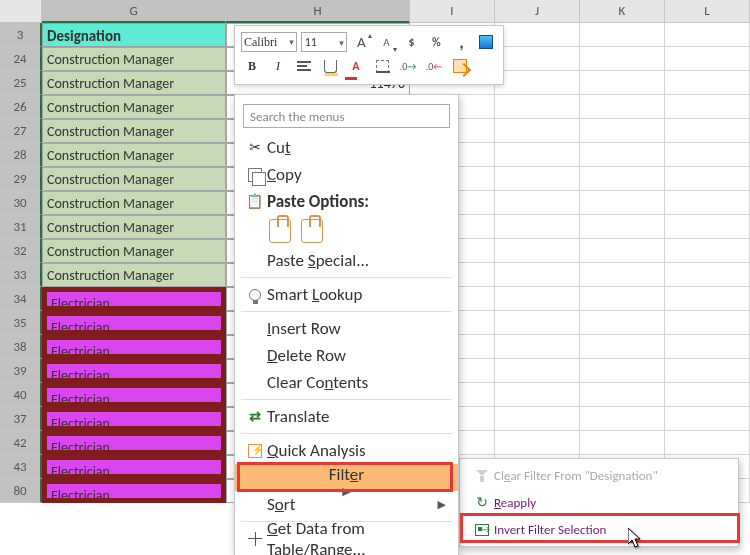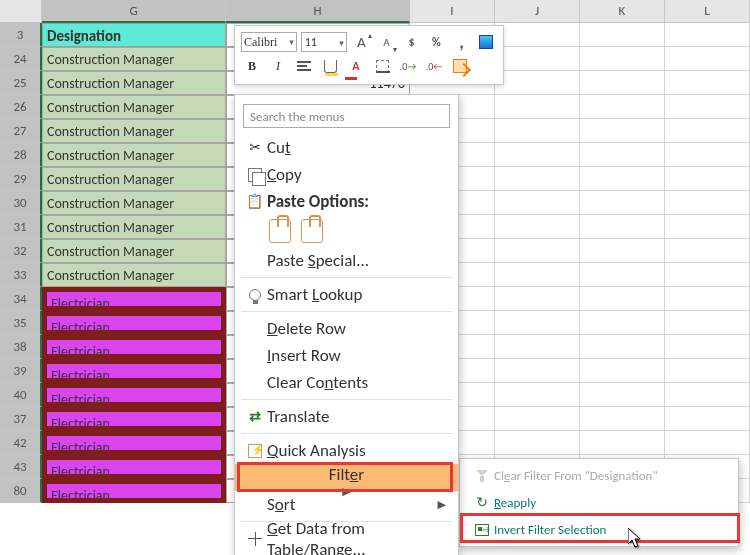--- a/index.html
+++ b/index.html
@@ -69,21 +69,21 @@
   .po-row { display:flex; gap:10px; padding:4px 0 4px 34px; }
   .po-btn { width:22px; height:24px; border:1px solid #d49452; border-radius:3px; position:relative; background:#fff; }
   .po-btn.clip::before{content:"";position:absolute;top:-5px;left:7px;width:8px;height:10px;border:2px solid #d49452;border-bottom:none;border-radius:3px 3px 0 0;}
   .mi-strong { font-weight:700; }
   .hl-box { position:absolute; border:3px solid #e53935; pointer-events:none; z-index:80; }
 
   
   .submenu { position:absolute; left:459px; top:458px; width:280px; background:#fff; border:1px solid #c8c8c8; box-shadow:1px 3px 8px rgba(0,0,0,0.25); z-index:55; padding:3px 0; }
   .submenu .mi { display:flex; align-items:center; height:27px; padding:0 10px; cursor:pointer; }
   .submenu .mi .mi-icon{ width:24px; display:flex; align-items:center; justify-content:center;}
-  .submenu .mi .mi-lbl{ flex:1; font-size:13px; color:#0f766e;}
+  .submenu .mi .mi-lbl{ flex:1; font-size:13px; color:#701a75;}
   .submenu .mi .mi-lbl .ul { text-decoration: underline; }
   .submenu .mi.disabled .mi-lbl{ color:#aaa; }
   .submenu .mi.disabled .mi-icon{ opacity:0.4; }
   .ic-copy{ width:14px;height:14px; border:1.5px solid #777; position:relative;}
   .ic-copy::after{content:"";position:absolute;top:3px;left:3px;width:12px;height:12px;border:1.5px solid #777;background:#fff;}
   .ic-bulb{ width:12px;height:12px;border-radius:50%;border:1.5px solid #777; position:relative;}
   .ic-bulb::after{content:"";position:absolute;bottom:-4px;left:3px;width:5px;height:4px;background:#777;}
   .ic-translate{ font-size:14px; color:#2e7d32; font-weight:700;}
   .ic-qa{ width:14px;height:14px;border:1.5px solid #d49452; background:#fff; position:relative;}
   .ic-qa::after{content:"⚡"; position:absolute; top:-2px; right:-4px; font-size:10px; color:#f57c00;}
@@ -367,25 +367,25 @@
   <hr>
   <div class="mi">
     <span class="mi-icon">
         <span class="ic-bulb"></span>
       </span>
     <span class="mi-lbl">Smart <span class="ul">L</span>ookup</span>
   </div>
   <hr>
   <div class="mi">
     <span class="mi-icon"></span>
+    <span class="mi-lbl"><span class="ul">I</span>nsert Row</span>
+  </div>
+  <div class="mi">
+    <span class="mi-icon"></span>
     <span class="mi-lbl"><span class="ul">D</span>elete Row</span>
-  </div>
-  <div class="mi">
-    <span class="mi-icon"></span>
-    <span class="mi-lbl"><span class="ul">I</span>nsert Row</span>
   </div>
   <div class="mi">
     <span class="mi-icon"></span>
     <span class="mi-lbl">Clear Co<span class="ul">n</span>tents</span>
   </div>
   <hr>
   <div class="mi">
     <span class="mi-icon ic-translate">⇄</span>
     <span class="mi-lbl">Translate</span>
   </div>

